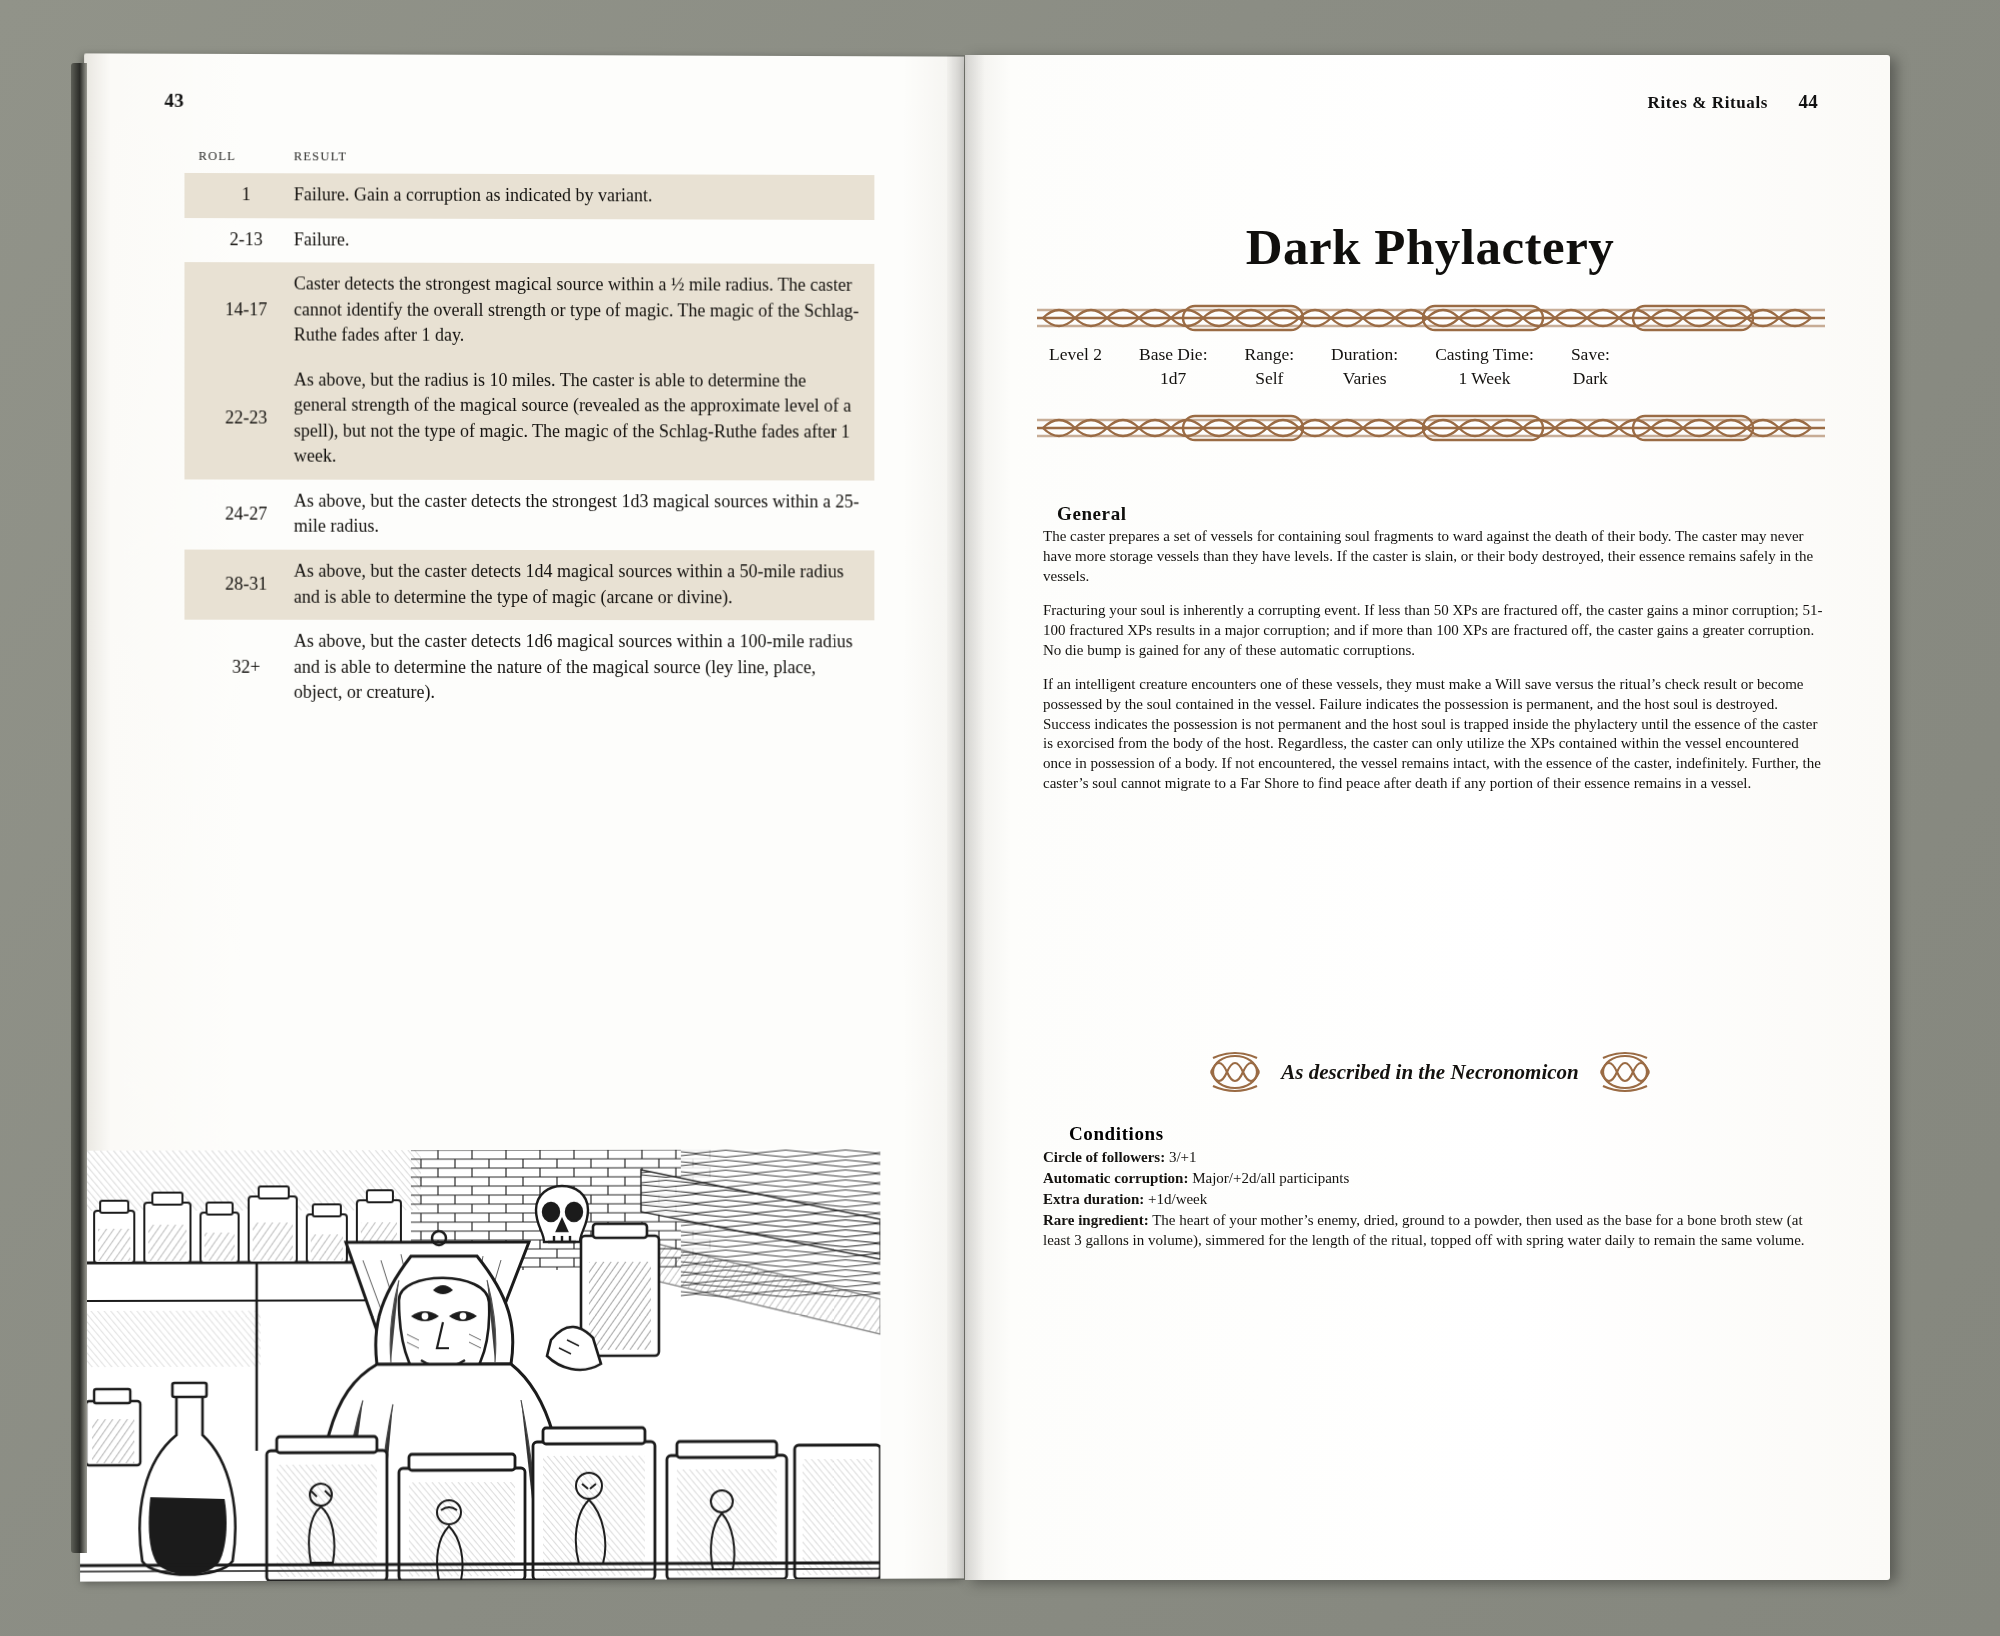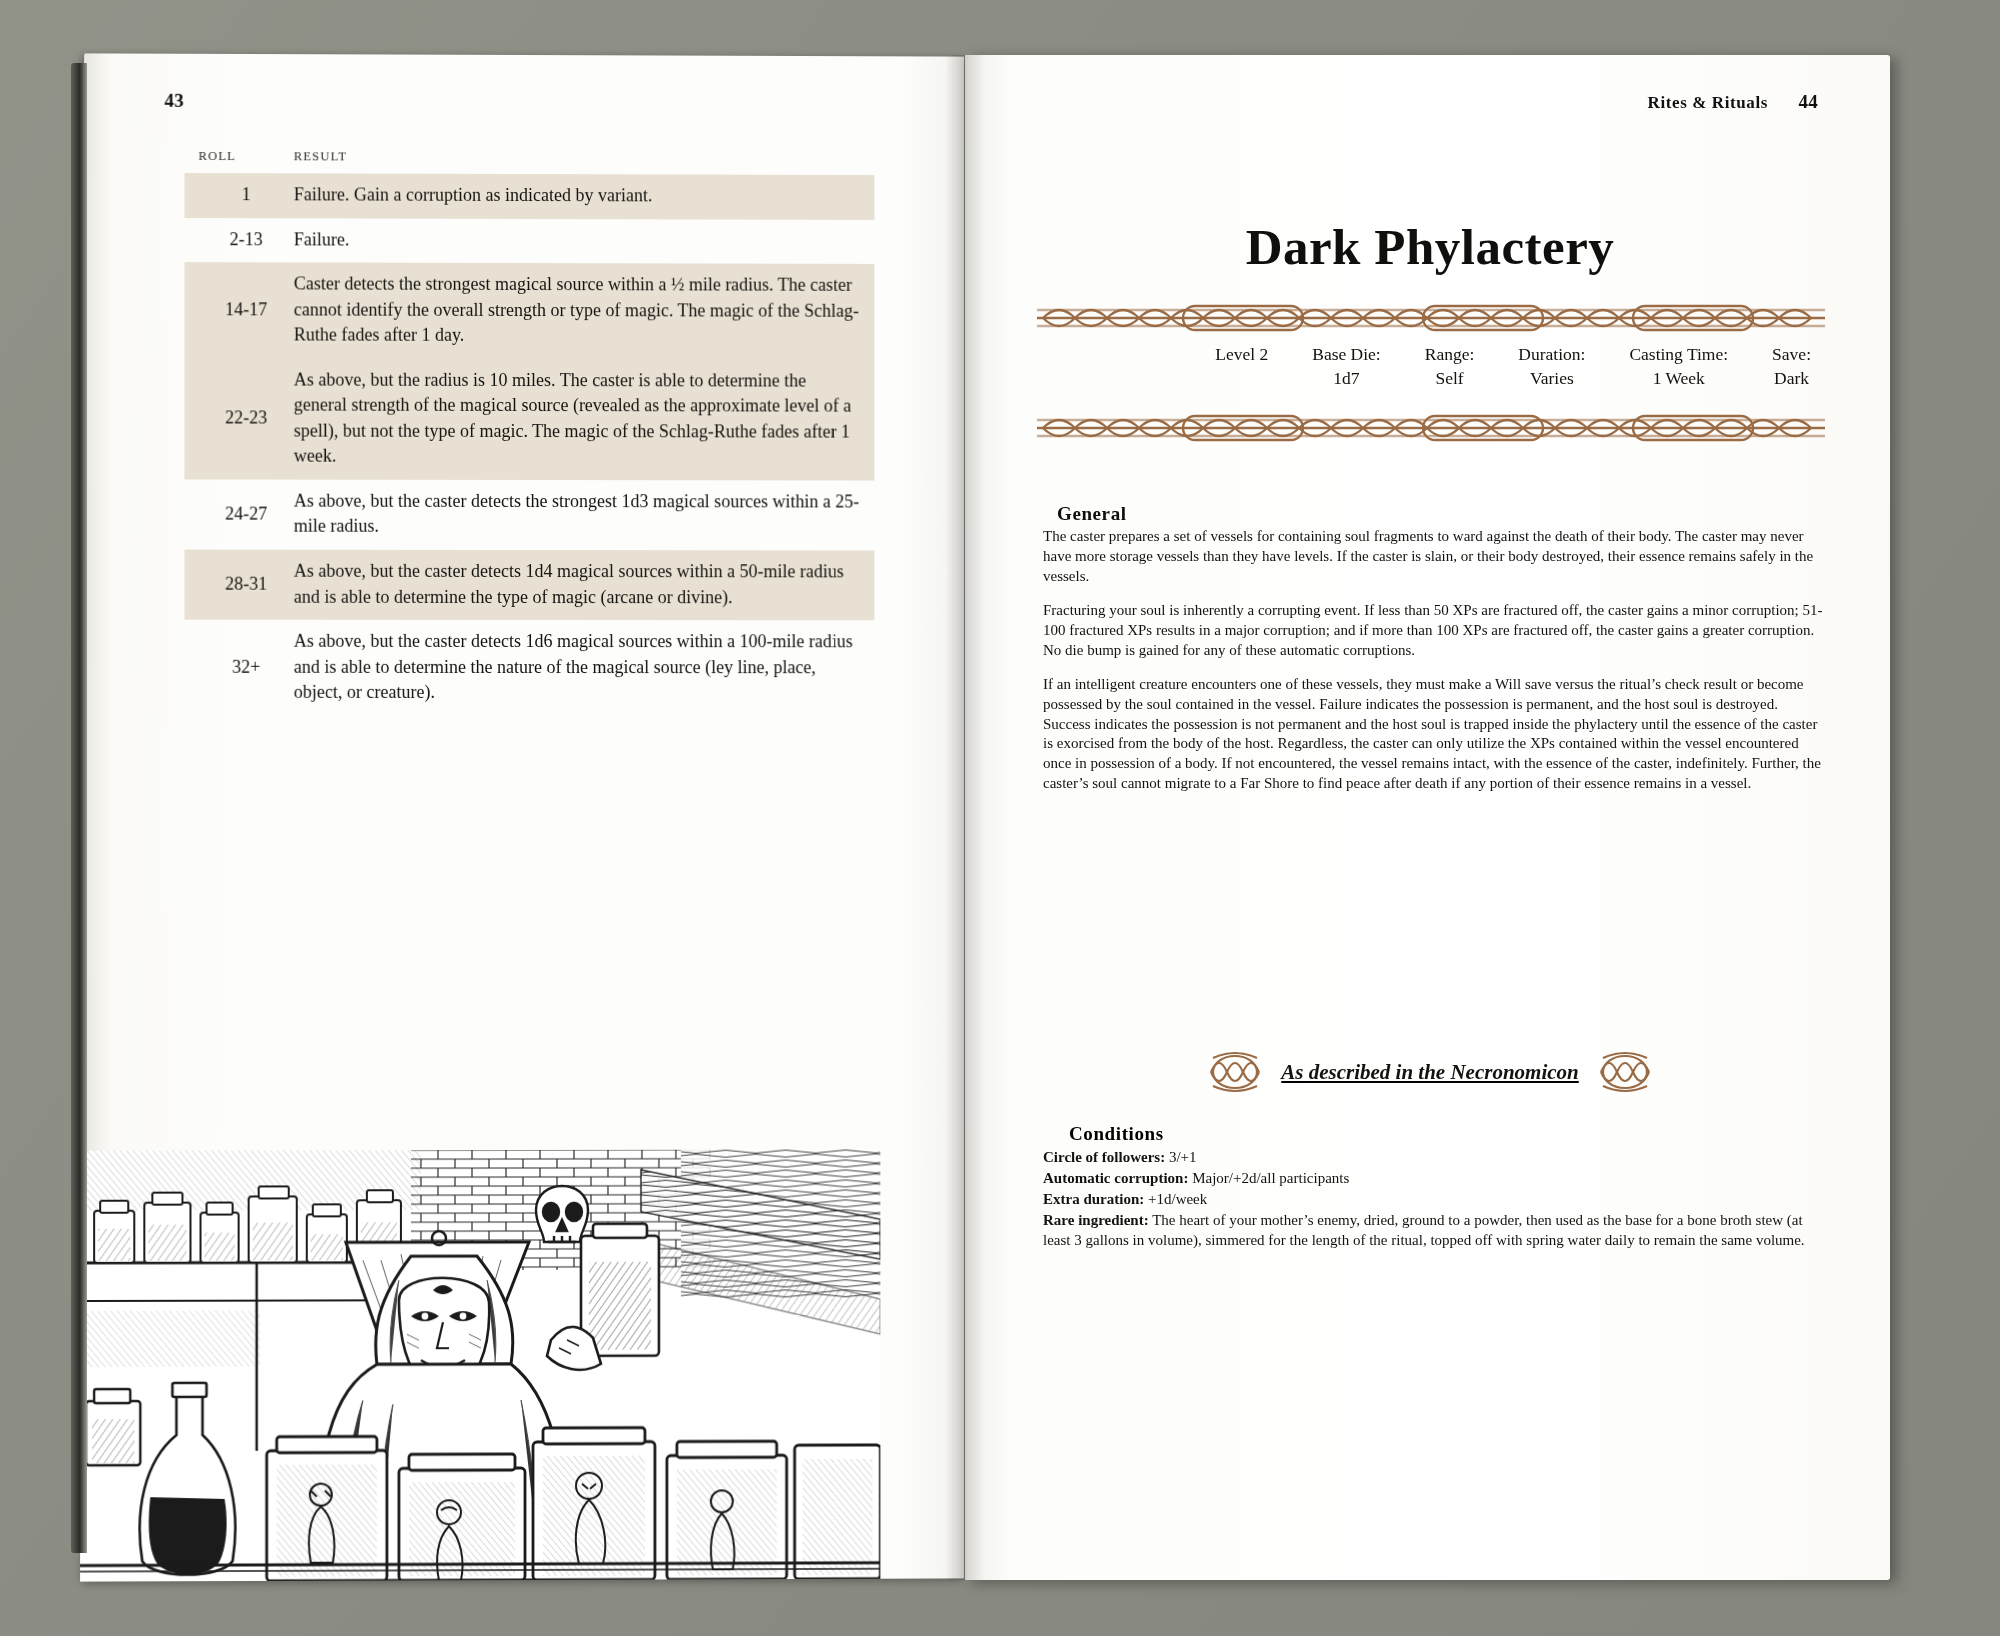--- a/index.html
+++ b/index.html
@@ -181,22 +181,22 @@
   }
   .knot-1 { top: 245px; }
   .knot-2 { top: 355px; }
 
   .stats {
     position: absolute;
     left: 0;
     top: 288px;
     width: 790px;
     display: flex;
-    justify-content: flex-end;
-    gap: 16px;
+    justify-content: flex-start;
+    gap: 9px;
   }
   .stat {
     text-align: center;
     padding: 0 14px;
     font-size: 17.5px;
     color: #14120f;
     line-height: 1.35;
   }
   .stat .k { display: block; font-weight: normal; }
   .stat .v { display: block; }
@@ -226,21 +226,20 @@
 
   .quote-band {
     position: absolute;
     left: 0;
     top: 985px;
     width: 790px;
     height: 64px;
     display: flex;
     align-items: center;
     justify-content: center;
-    text-decoration: underline;
   }
   .quote-text {
     font-size: 21px;
     font-style: italic;
     font-weight: bold;
     color: #14120f;
     padding: 0 14px;
   }
   .knot-sq { width: 64px; height: 56px; }
 

